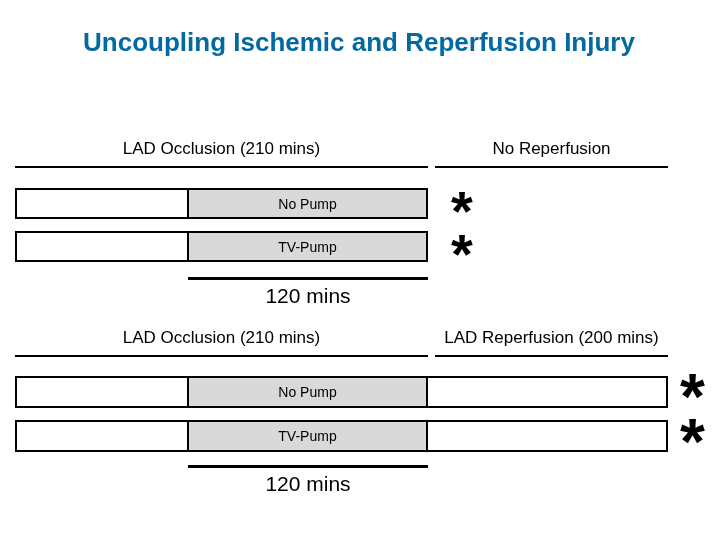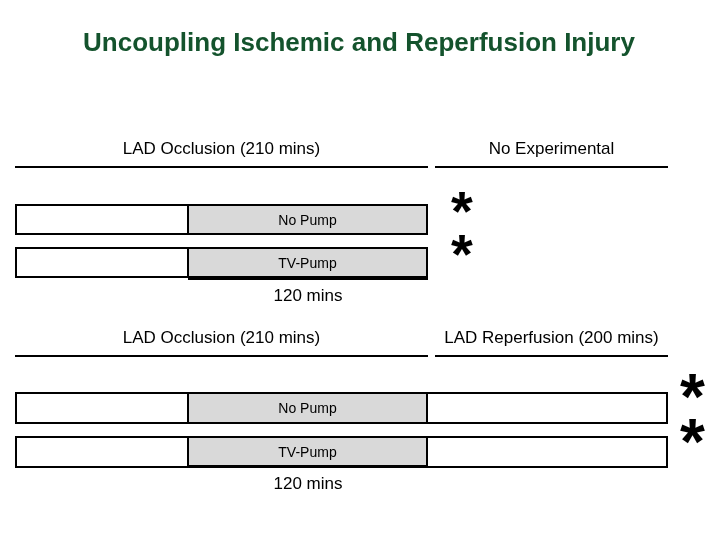--- a/index.html
+++ b/index.html
@@ -10,21 +10,21 @@
     overflow:hidden;
     font-family:"Liberation Sans", sans-serif;
     color:#000;
   }
 
   
   .title {
     position:absolute; top:24px; left:0; width:100%;
     text-align:center;
     font-size:26px; font-weight:bold; line-height:37px;
-    color:#14532d;
+    color:#0369a1;
   }
   .title .tl { display:block; }
 
   
   .label {
     position:absolute; text-align:center;
     font-size:17px; line-height:19px; color:#000;
   }
   .occl1  { left:15px;  top:139px; width:413px; }
   .reper1 { left:435px; top:139px; width:233px; }
@@ -38,21 +38,20 @@
   .l-occl2  { left:15px;  top:355px; width:413px; }
   .l-reper2 { left:435px; top:355px; width:233px; }
 
   
   .bar {
     position:absolute;
     box-sizing:border-box;
     border:2px solid #000;
     background:#0f172a;
     display:flex;
-    margin-top:16px;
   }
   .r1 { left:15px; top:188px; width:413px; height:31px; }
   .r2 { left:15px; top:231px; width:413px; height:31px; }
   .r3 { left:15px; top:376px; width:653px; height:32px; }
   .r4 { left:15px; top:420px; width:653px; height:32px; }
 
   .cell { box-sizing:border-box; height:100%; }
   .white-a { width:170px; background:#ffffff; }
   .white-b { flex:1; background:#ffffff; }
   .gray {
@@ -74,42 +73,42 @@
   .s2 { left:451px; top:226px; font-size:56px; }
   .s3 { left:680px; top:365px; font-size:64px; }
   .s4 { left:680px; top:410px; font-size:64px; }
 
   
   .dline { position:absolute; height:3px; background:#000; }
   .d1 { left:188px; top:277px; width:240px; }
   .d2 { left:188px; top:465px; width:240px; }
   .duration {
     position:absolute; text-align:center;
-    font-size:17px; line-height:19px;
+    font-size:21px; line-height:19px;
   }
   .du1 { left:188px; top:286px; width:240px; }
   .du2 { left:188px; top:474px; width:240px; }
 
   
   .citation {
     position:absolute; right:21px; top:515px;
     font-size:10px; line-height:13px; color:#000;
   }
 </style>
 </head>
 <body>
 
 <div class="slide">
 
   <div class="title">
     <span class="tl">Uncoupling Ischemic and Reperfusion Injury</span>
   </div>
 
   <div class="label occl1">LAD Occlusion (210 mins)</div>
-  <div class="label reper1">No Experimental</div>
+  <div class="label reper1">No Reperfusion</div>
   <div class="hline l-occl1"></div>
   <div class="hline l-reper1"></div>
 
   <div class="bar r1">
     <div class="cell white-a"></div>
     <div class="cell gray">No Pump</div>
   </div>
   <div class="star s1">*</div>
 
   <div class="bar r2">

